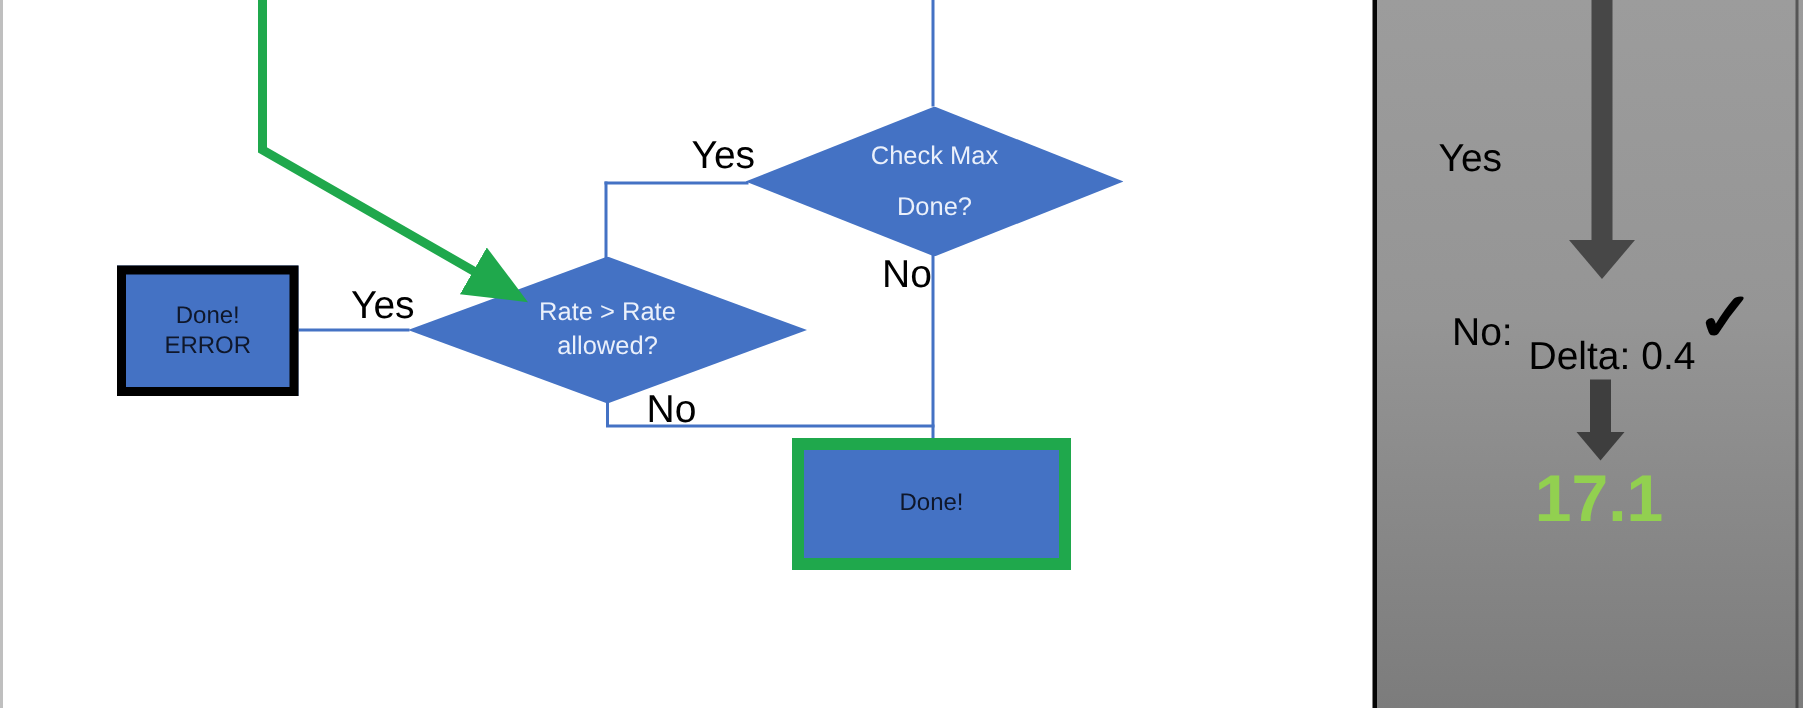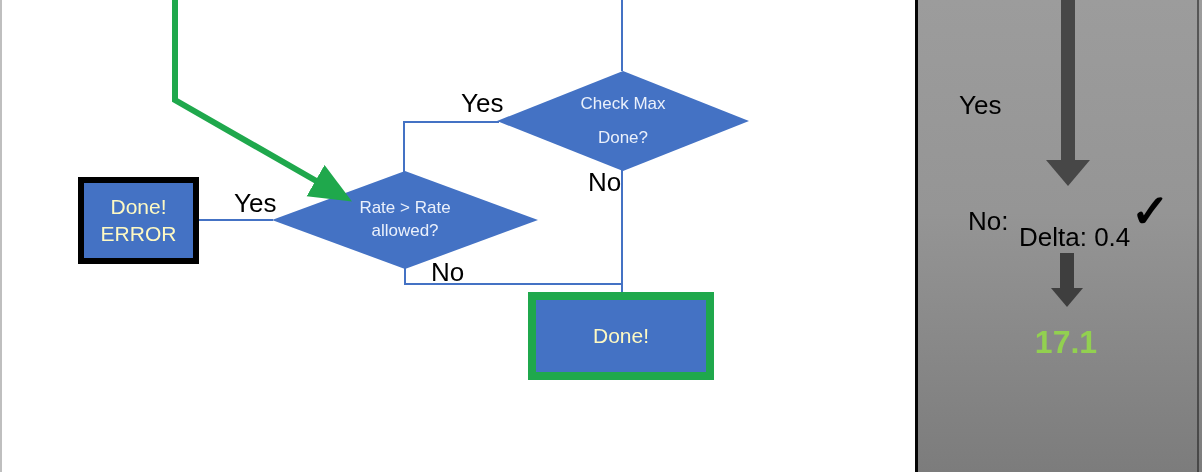--- a/index.html
+++ b/index.html
@@ -36,22 +36,22 @@
   }
   .diamond-check { left: 497px; top: 71px; width: 252px; height: 100px; gap: 11px; }
   .diamond-rate  { left: 272px; top: 171px; width: 266px; height: 98px; }
 
   
   .node-box {
     position: absolute;
     background: #4472C4;
     display: flex; flex-direction: column;
     align-items: center; justify-content: center;
-    color: #fef9c3; text-align: right;
-    font-size: 21px; line-height: 1.25;
+    color: #0f172a; text-align: right;
+    font-size: 16px; line-height: 1.25;
     z-index: 2;
   }
   .box-done-error { left: 78px;  top: 177px; width: 121px; height: 87px; border: 6px solid #000000; }
   .box-done       { left: 528px; top: 292px; width: 186px; height: 88px; border: 8px solid #1FA84C; }
 
   
   .branch-label {
     position: absolute; color: #000000;
     font-size: 26px; z-index: 3; white-space: nowrap;
   }
@@ -85,21 +85,21 @@
     border-top: 26px solid #474747; }
 
   .short-arrow-shaft { left: 142px; top: 253px; width: 14px; height: 35px; background: #3e3e3e; }
   .short-arrow-head  { left: 133px; top: 288px;
     border-left: 16px solid transparent; border-right: 16px solid transparent;
     border-top: 19px solid #3e3e3e; }
 
   .panel-result {
     position: absolute; left: 98px; top: 308px; width: 100px;
     text-align: center;
-    color: #92D050; font-size: 32px; font-weight: bold; margin-top: 16px;
+    color: #92D050; font-size: 44px; font-weight: bold;
   }
 </style>
 </head>
 <body>
 
 <div class="canvas">
 
   <div class="slide-edge-left"></div>
 
   <div class="conn" style="left:621px; top:0;     width:2px;   height:71px;"></div>

